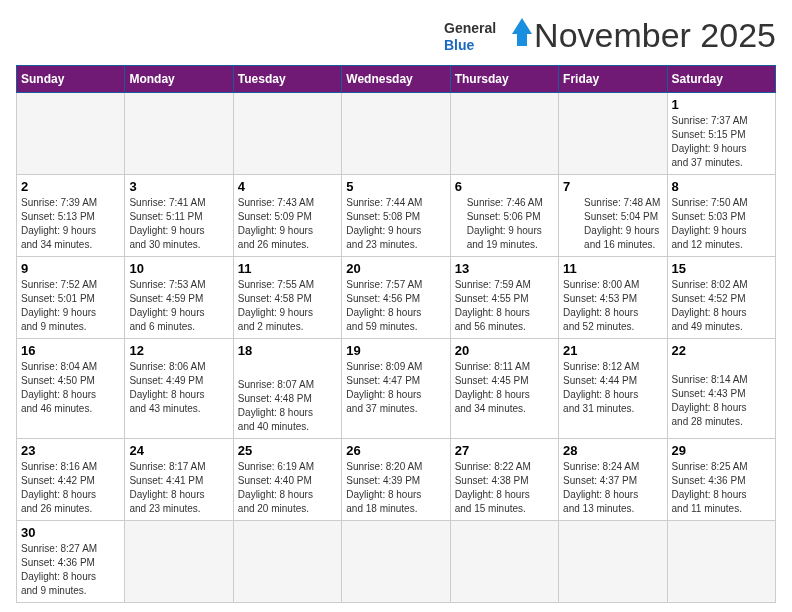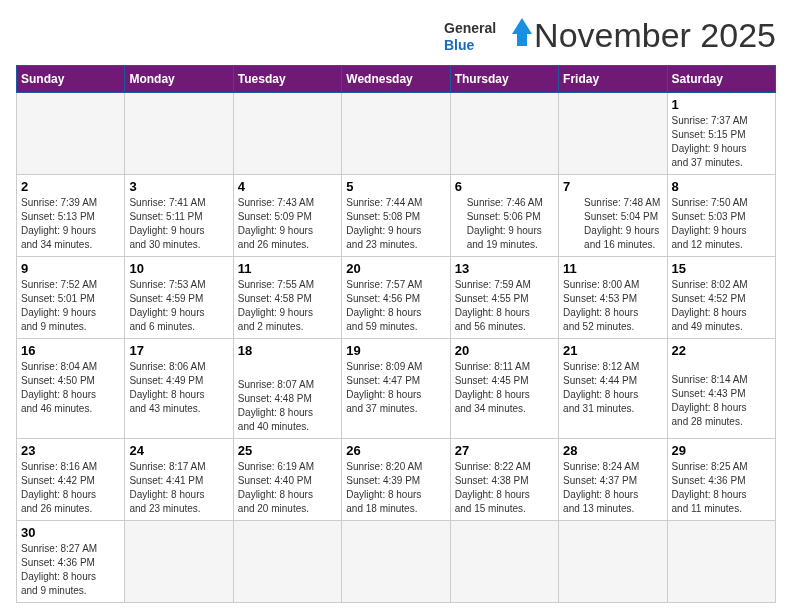--- a/index.html
+++ b/index.html
@@ -217,21 +217,21 @@
       </tr>
       <tr>
         <td>
           <div class="day-number">16</div>
           <div class="day-info" style="white-space: pre-line;">Sunrise: 8:04 AM
 Sunset: 4:50 PM
 Daylight: 8 hours
 and 46 minutes.</div>
         </td>
         <td>
-          <div class="day-number">17</div>
+          <div class="day-number">12</div>
           <div class="day-info" style="white-space: pre-line;">Sunrise: 8:06 AM
 Sunset: 4:49 PM
 Daylight: 8 hours
 and 43 minutes.</div>
         </td>
         <td>
           <div class="day-number">18</div>
           <div class="day-info" style="white-space: pre-line; margin-top: 20px;">Sunrise: 8:07 AM
 Sunset: 4:48 PM
 Daylight: 8 hours

